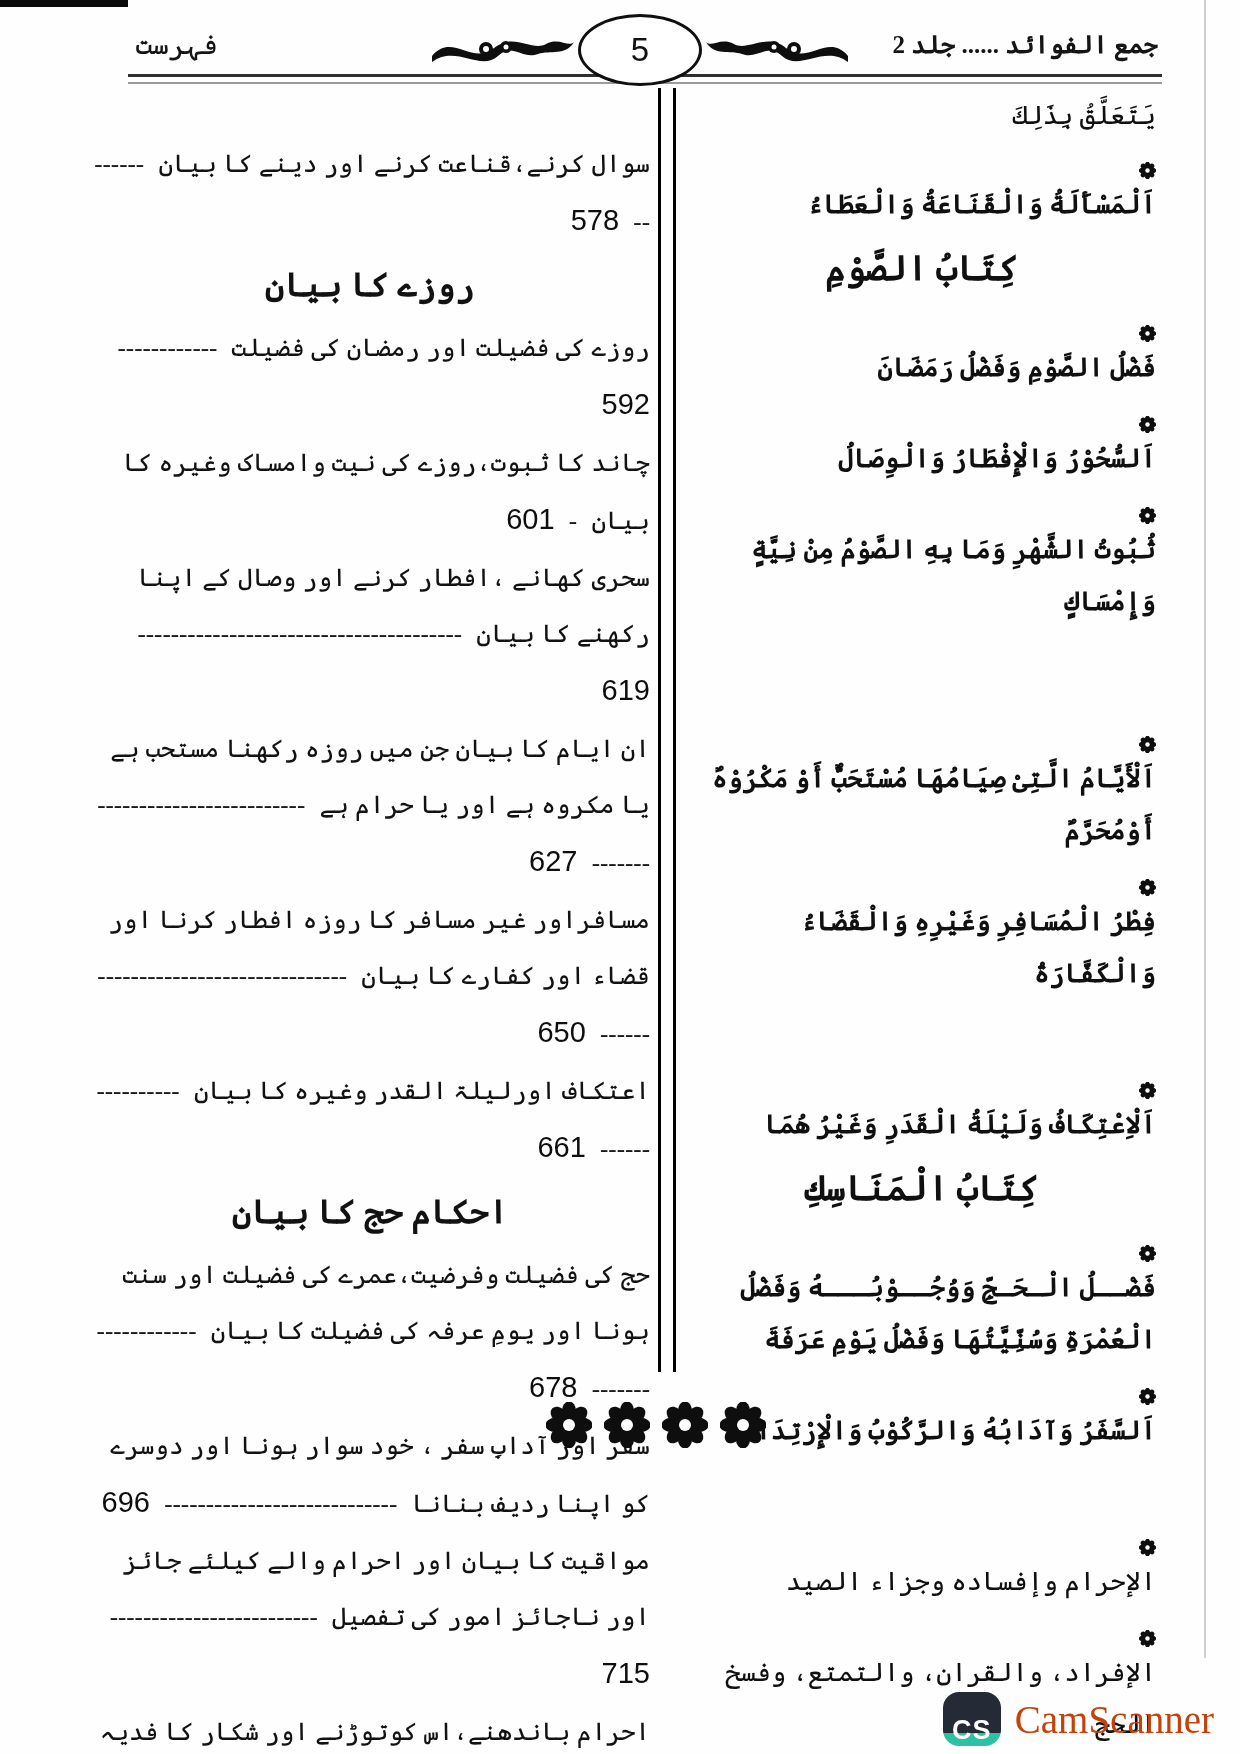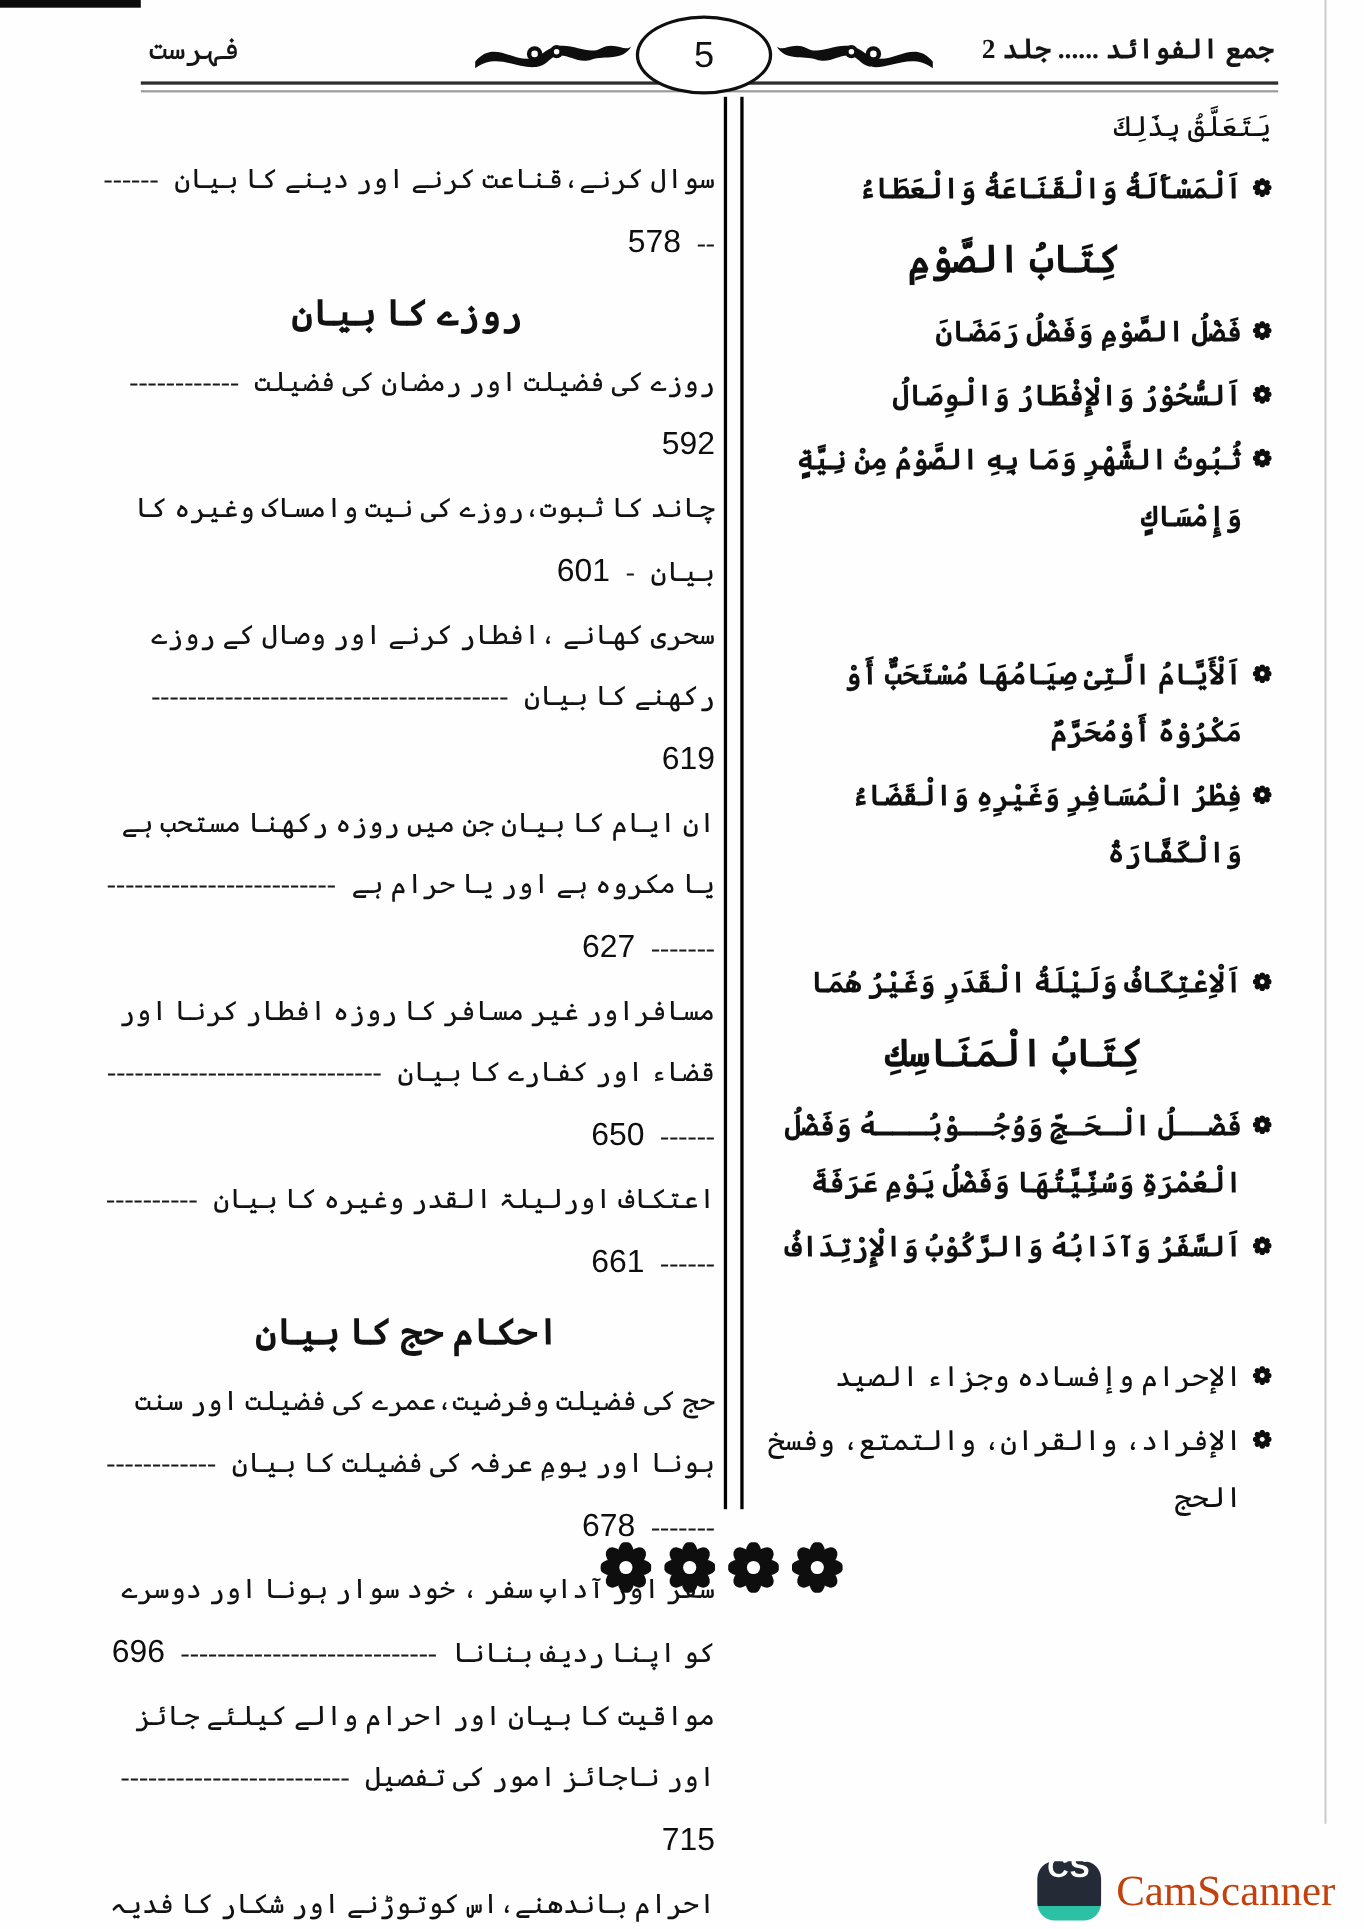--- a/index.html
+++ b/index.html
@@ -25,21 +25,21 @@
   .flourish{flex:0 0 auto;}
 
   
   .divider{position:absolute;left:658px;top:88px;height:1284px;width:12px;
            border-left:3px solid #000;border-right:3px solid #000;}
 
   
   .right-col{position:absolute;left:688px;top:90px;width:468px;direction:rtl;text-align:right;
              font-size:26px;line-height:52px;color:#101010;}
   .ar-intro{margin-bottom:4px;}
-  .ar-item{margin-bottom:6px;}
+  .ar-item{margin-bottom:6px;flex-direction:column;}
   .ar-item .btxt{font-weight:bold;letter-spacing:0;}
   .ar-heading{text-align:center;font-weight:bold;font-size:35px;line-height:64px;margin:6px 0 8px;}
   .gap-md{margin-top:66px;}
   .gap-lg{margin-top:92px;}
   .rosette-sm{width:17px;height:17px;margin-left:10px;vertical-align:middle;flex:0 0 auto;}
   .bullet-row{display:flex;align-items:flex-start;}
   .bullet-row .rosette-sm{margin-top:16px;}
   .bullet-row .btxt{flex:1 1 auto;}
 
   
@@ -52,21 +52,21 @@
         letter-spacing:1px;color:#0e0e0e;}
 
   
   .flowers{position:absolute;left:546px;top:1402px;display:flex;gap:12px;}
   .rosette-lg{width:46px;height:46px;}
 
   
   .footer{position:absolute;right:26px;bottom:8px;display:flex;align-items:center;gap:14px;}
   .cs-logo{width:58px;height:54px;border-radius:16px;
            background:linear-gradient(#252a37 76%,#2cc0a5 76%);
-           display:flex;align-items:flex-start;justify-content:center;}
+           display:flex;align-items:flex-end;justify-content:center;}
   .cs-logo span{font-family:"Liberation Sans","DejaVu Sans",sans-serif;font-weight:bold;
                 font-size:27px;color:#ffffff;margin-top:-10px;letter-spacing:1px;}
   .cs-text{font-size:39px;color:#c2410c;}
 </style>
 </head>
 <body>
 
 <svg width="0" height="0" style="position:absolute">
   <defs>
     <g id="rosette">
@@ -217,21 +217,21 @@
       <span class="pnum">592</span>
     </div>
 
     <div class="toc-entry" dir="rtl">
       <span>چاند کا ثبوت،روزے کی نیت وامساک وغیرہ کا بیان</span>
       <span class="leader">-</span>
       <span class="pnum">601</span>
     </div>
 
     <div class="toc-entry" dir="rtl">
-      <span>سحری کھانے ،افطار کرنے اور وصال کے روزے رکھنے کا بیان</span>
+      <span>سحری کھانے ،افطار کرنے اور وصال کے اپنا رکھنے کا بیان</span>
       <span class="leader">---------------------------------------</span>
       <span class="pnum">619</span>
     </div>
 
     <div class="toc-entry" dir="rtl">
       <span>ان ایام کا بیان جن میں روزہ رکھنا مستحب ہے یا مکروہ ہے اور یا حرام ہے</span>
       <span class="leader">--------------------------------</span>
       <span class="pnum">627</span>
     </div>
 

